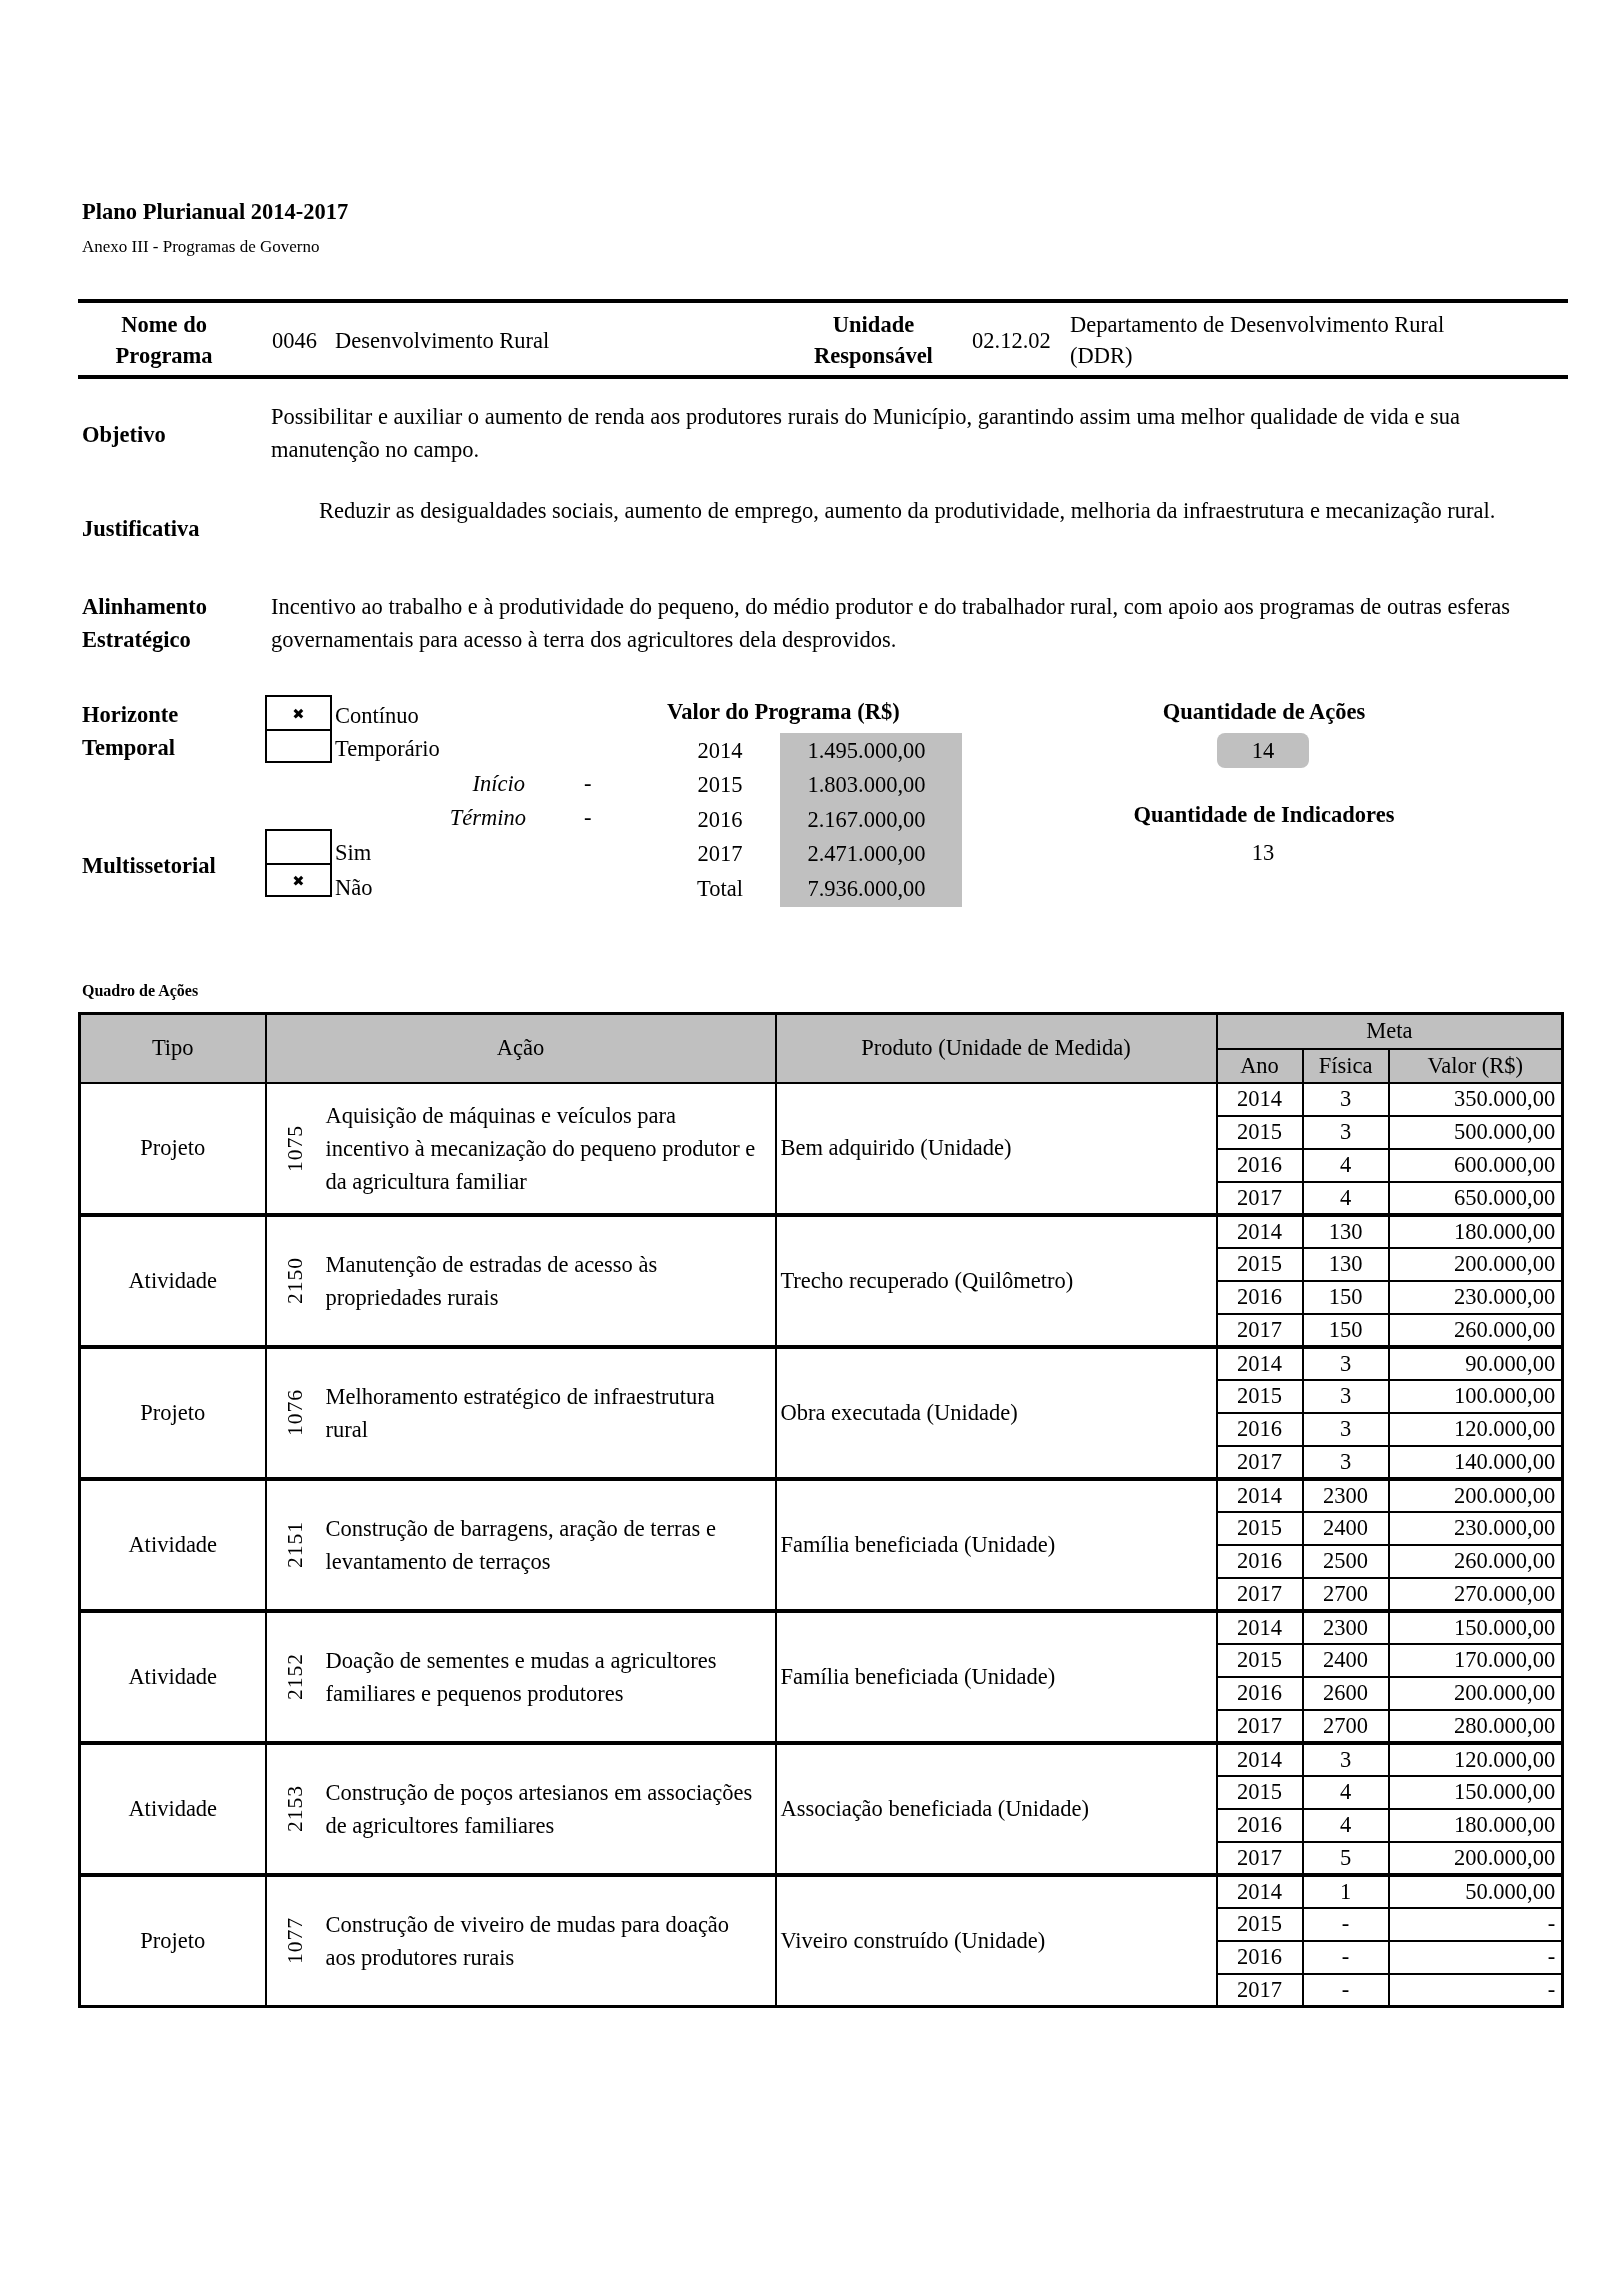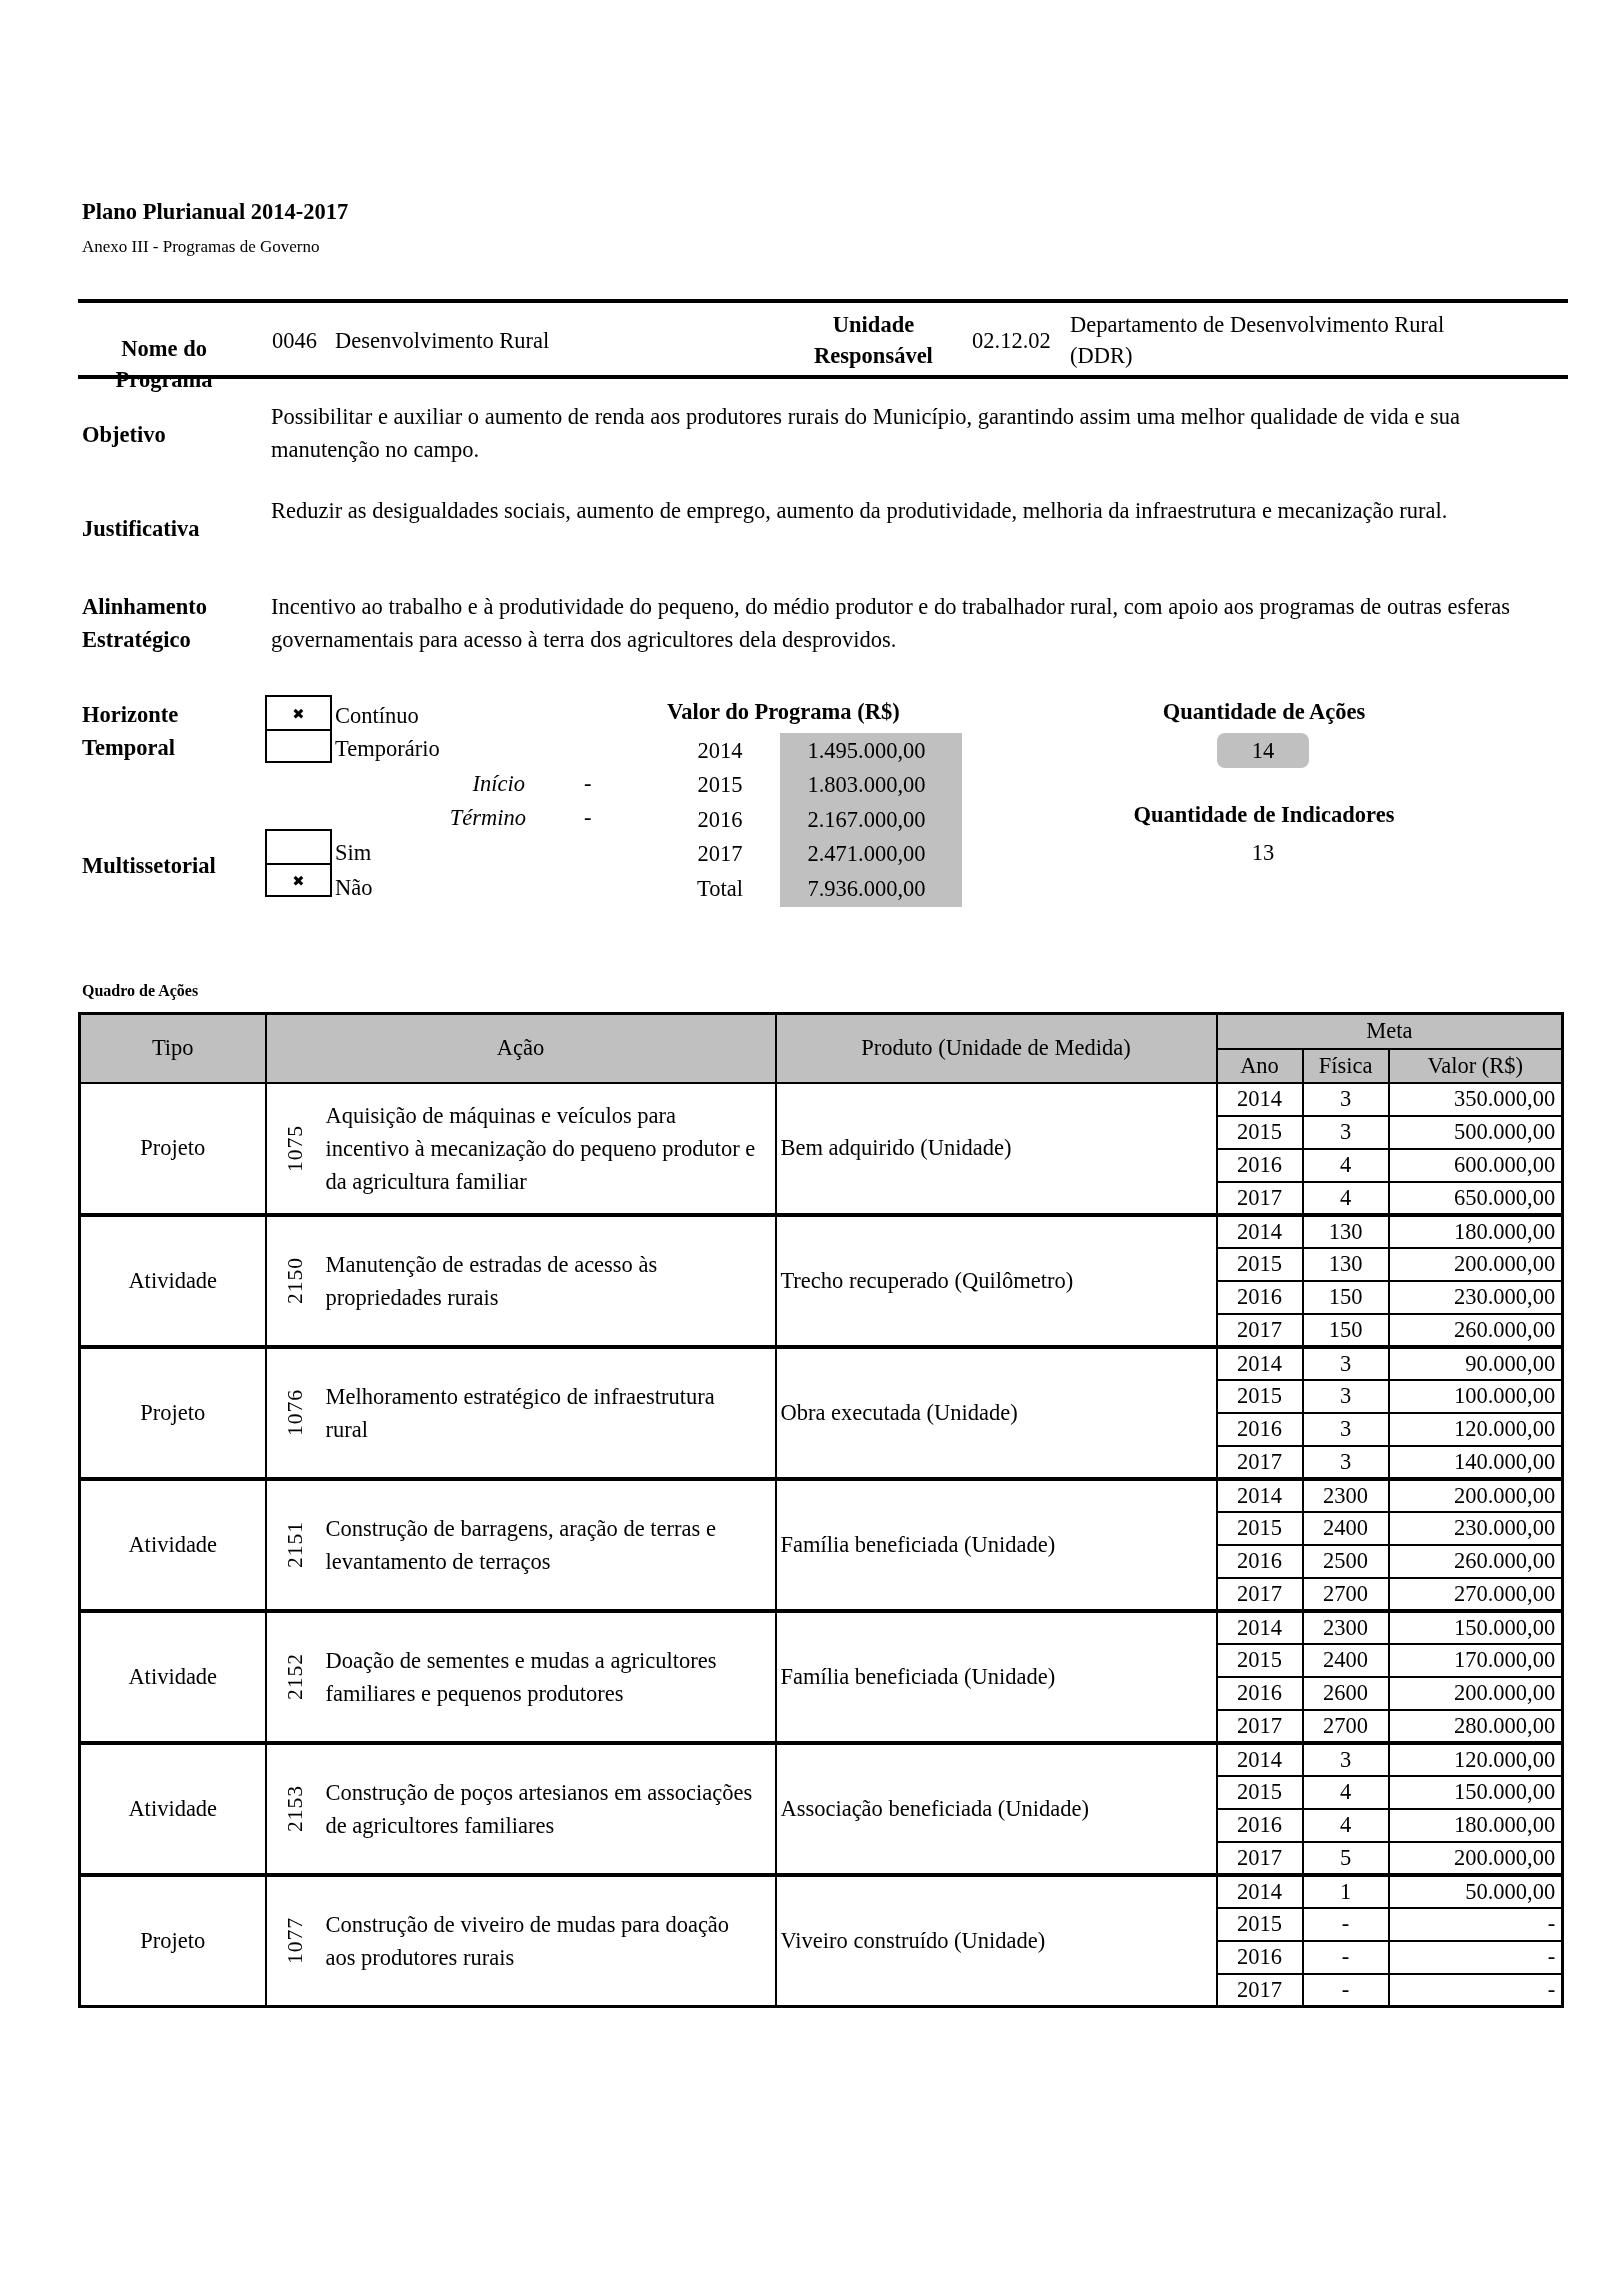--- a/index.html
+++ b/index.html
@@ -55,42 +55,42 @@
   .acao-desc { flex: 1; line-height: 33px; padding-right: 13.7px; }
   .group-sep td { border-top: 4.9px solid #000 !important; }
 </style>
 </head>
 <body>
 
 <div id="doc-title" class="abs">Plano Plurianual 2014-2017</div>
 <div id="doc-subtitle" class="abs">Anexo III - Programas de Governo</div>
 
 <div id="prog-block" class="abs">
-  <div class="lbl" style="left:17.6px; top:5.9px; width:137px;margin-top:24px;">
+  <div class="lbl" style="left:17.6px; top:5.9px; width:137px;">
     <div>Nome do</div>
     <div>Programa</div>
   </div>
   <div class="val" style="left:194px; top:21.6px;">0046</div>
   <div class="val" style="left:257px; top:21.6px;">Desenvolvimento Rural</div>
   <div class="lbl" style="left:712px; top:5.9px; width:167px;">
     <div>Unidade</div>
     <div>Responsável</div>
   </div>
   <div class="val" style="left:894px; top:21.6px;">02.12.02</div>
   <div class="val" style="left:992px; top:5.9px;">
     <div>Departamento de Desenvolvimento Rural</div>
     <div>(DDR)</div>
   </div>
 </div>
 
 <div class="sec-label" style="top:418px;">Objetivo</div>
 <div class="sec-text" style="top:400px;">Possibilitar e auxiliar o aumento de renda aos produtores rurais do Município, garantindo assim uma melhor qualidade de vida e sua manutenção no campo.</div>
 
 <div class="sec-label" style="top:512px;">Justificativa</div>
-<div class="sec-text" style="top:494px;">Reduzir as desigualdades sociais, aumento de emprego, aumento da produtividade, melhoria da infraestrutura e mecanização rural.</div>
+<div class="sec-text" style="top:494px;margin-left:48px;">Reduzir as desigualdades sociais, aumento de emprego, aumento da produtividade, melhoria da infraestrutura e mecanização rural.</div>
 
 <div class="sec-label" style="top:590px;">
   <div>Alinhamento</div>
   <div>Estratégico</div>
 </div>
 <div class="sec-text" style="top:590px;">Incentivo ao trabalho e à produtividade do pequeno, do médio produtor e do trabalhador rural, com apoio aos programas de outras esferas governamentais para acesso à terra dos agricultores dela desprovidos.</div>
 
 <div class="sec-label" style="top:698px;">
   <div>Horizonte</div>
   <div>Temporal</div>

